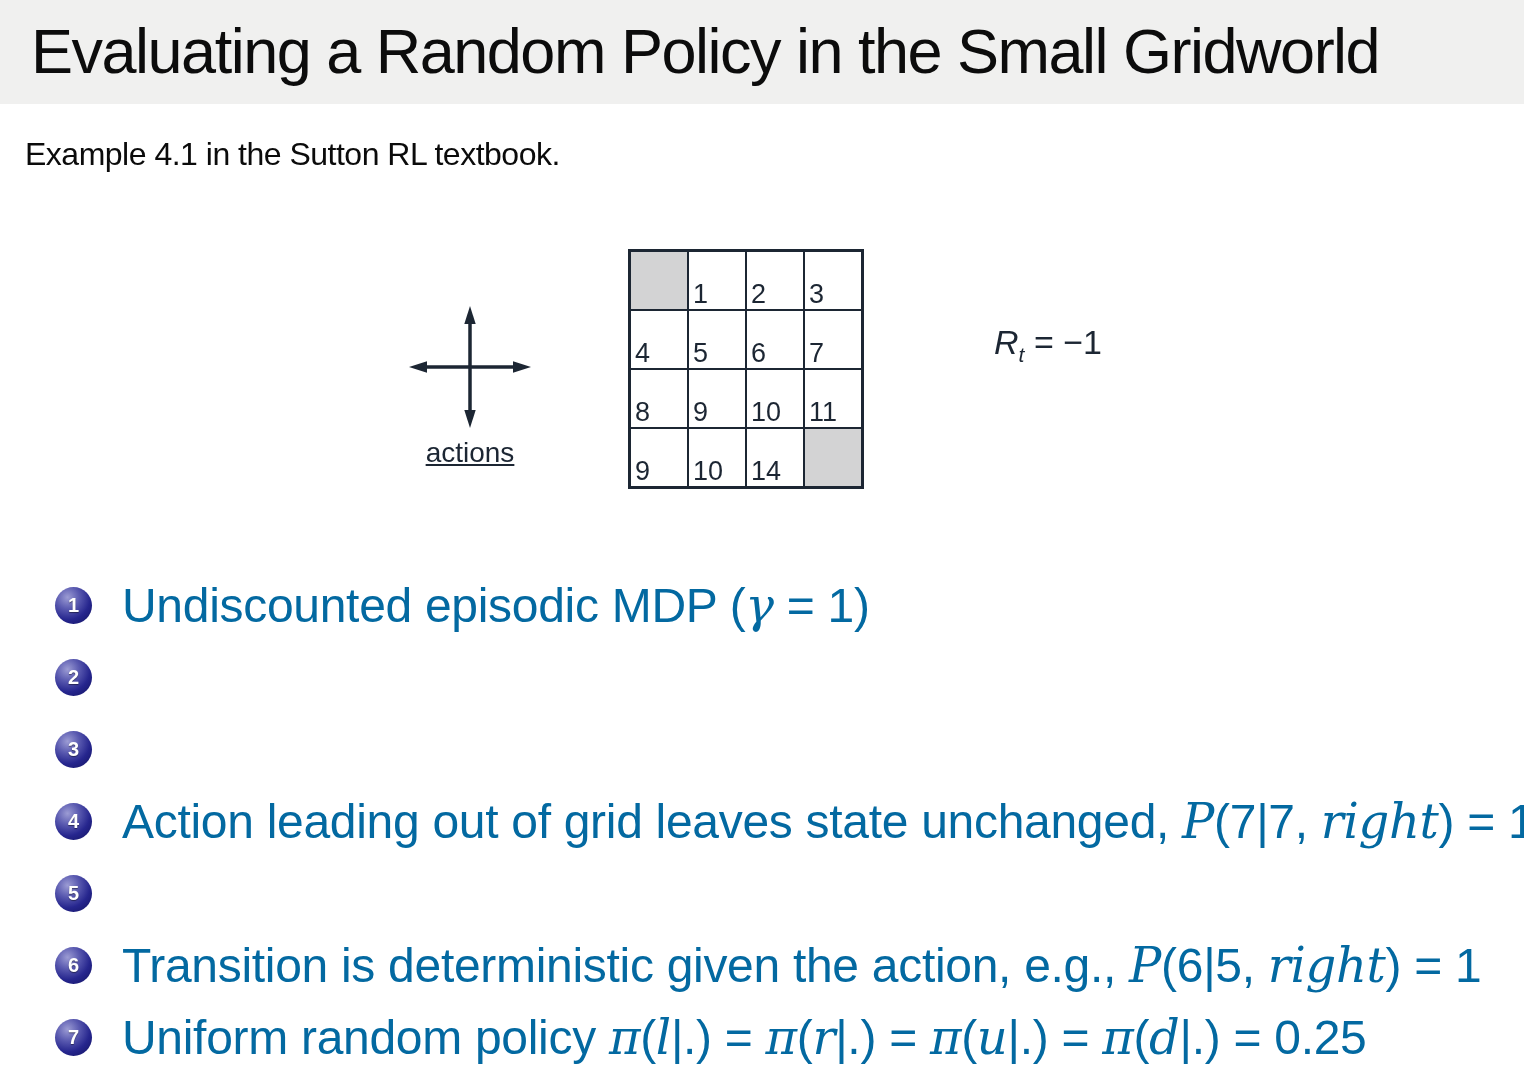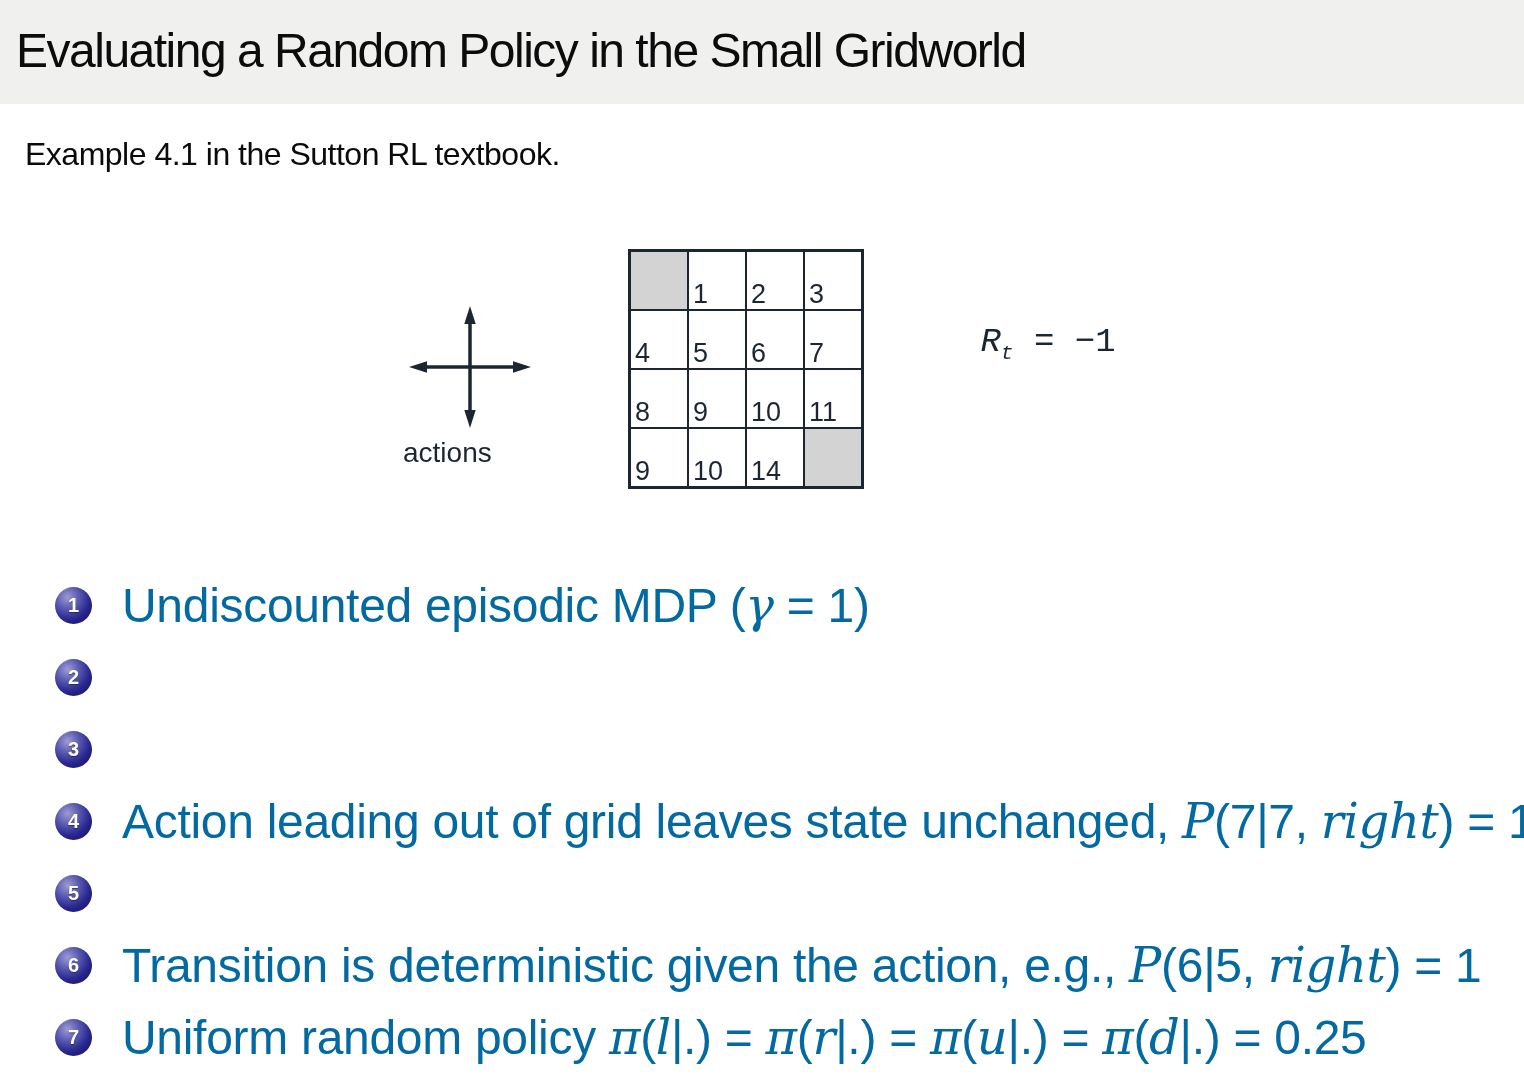--- a/index.html
+++ b/index.html
@@ -13,39 +13,39 @@
     overflow:hidden;
   }
 
   
   .titlebar {
     position:absolute; left:0; top:0;
     width:1524px; height:104px;
     background:var(--title-bg,#f0f0ef);
   }
   .titlebar h1 {
-    font-size:48px; font-weight:400; letter-spacing:-1.5px;
-    line-height:102px; padding-left:16px;
+    font-size:63px; font-weight:400; letter-spacing:-1.5px;
+    line-height:102px; padding-left:31px;
     color:#0c0c0c; white-space:nowrap;
   }
 
   
   .subtitle {
     position:absolute; left:25px; top:136px;
     font-size:32px; letter-spacing:-0.5px; white-space:nowrap;
   }
 
   
   .actions-cross {
     position:absolute; left:403px; top:300px;
     width:134px; height:134px;
   }
   .actions-label {
     position:absolute; left:403px; top:437px; width:134px;
-    text-align:left; font-size:28px; color:var(--ink,#1c2633);
+    text-align:center; font-size:28px; color:var(--ink,#1c2633);text-decoration:underline;
   }
 
   
   .grid {
     position:absolute; left:628px; top:249px;
     width:236px; height:240px;
     background:var(--ink,#1c2633);
     display:grid;
     grid-template-columns:repeat(4,1fr);
     grid-template-rows:repeat(4,1fr);
@@ -57,21 +57,21 @@
     position:absolute; left:4px; bottom:1px;
     font-size:27px; line-height:1.05; color:var(--ink,#1c2633);
   }
 
   
   .reward {
     position:absolute; left:920px; top:323px; width:256px;
     text-align:center; color:var(--ink,#1c2633);
   }
   .reward-formula {
-    font-family:Liberation Mono, monospace;
+    font-family:Liberation Sans, sans-serif;
     font-size:34px; line-height:38px;
   }
   .reward-formula .it { font-style:italic; }
   .reward-formula sub { font-size:0.62em; }
   .reward-caption { font-size:26px; margin-top:5px; letter-spacing:-0.2px; }
 
   
   .bullets {
     position:absolute; left:55px; top:582px;
     list-style:none;

